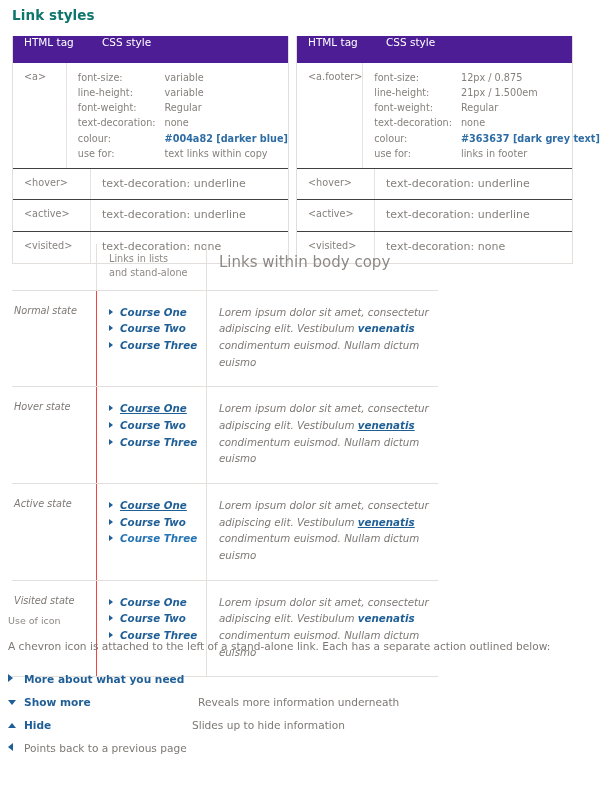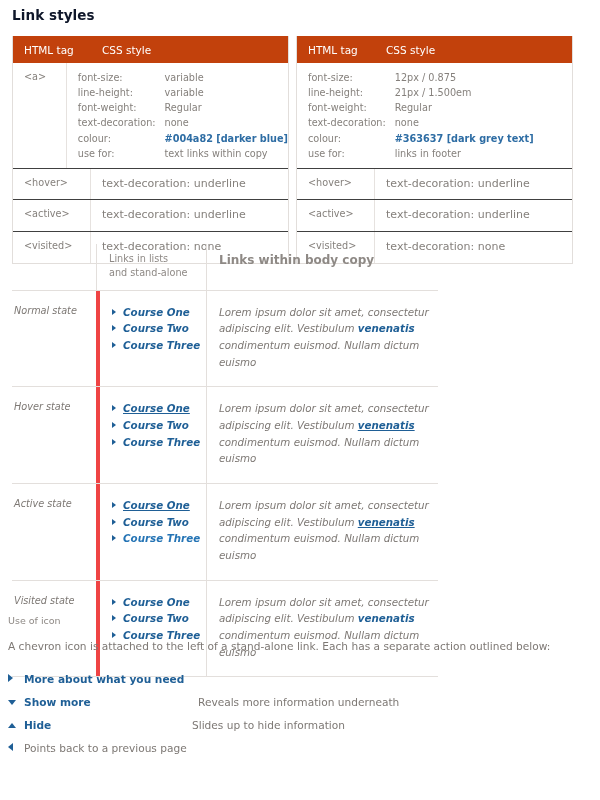--- a/index.html
+++ b/index.html
@@ -16,41 +16,40 @@
     overflow: hidden;
   }
 
   
   .page-title {
     position: absolute;
     left: 12px;
     top: 7px;
     font-size: 13.5px;
     font-weight: 700;
-    color: #0f172a;
+    color: #0f766e;
     letter-spacing: 0.1px;
   }
 
   
   .spec-table {
     position: absolute;
     top: 36px;
     border: 1px solid #e2dedb;
     border-top: none;
     box-sizing: border-box;
     background: #fff;
   }
   .spec-table.left  { left: 12px;  width: 277px; }
   .spec-table.right { left: 296px; width: 277px; }
 
   .spec-head {
     display: flex;
-    background: #c2410c;
+    background: #4c1d95;
     height: 27px;
-    align-items: center;
   }
   .spec-head .th {
     font-size: 10.5px;
     color: #ffffff;
     font-weight: 400;
     padding-left: 11px;
     box-sizing: border-box;
   }
   .spec-head .th.c1 { width: 78px; }
   .spec-head .th.c2 { flex: 1; }
@@ -103,41 +102,41 @@
   .cell { box-sizing: border-box; }
   .cell.c-state {
     width: 84px;
     padding: 14px 6px 16px 2px;
     font-size: 9.7px;
     color: #7d7874;
   }
   .cell.c-links {
     width: 110px;
     padding: 13px 6px 16px 12px;
-    border-left: 4px solid #ef4444;
+    border-left: 1px solid #ef4444;
   }
   .cell.c-body {
     flex: 1;
     padding: 13px 2px 16px 12px;
     border-left: 1px solid #e3dfdc;
     font-size: 10.3px;
     line-height: 1.62;
     color: #7d7874;
   }
   .st-head .cell.c-state { padding-top: 8px; }
   .st-head .cell.c-links,
   .st-head .cell.c-body {
     font-size: 9.7px;
     color: #8e8985;
     line-height: 1.42;
     padding-top: 8px;
     padding-bottom: 10px;
   }
   .st-head .cell.c-links { border-left: 1px solid #e3dfdc; }
-  .st-head .cell.c-body { border-left: 1px solid #e3dfdc; font-size: 12px; font-weight: bold; }
+  .st-head .cell.c-body { border-left: 1px solid #e3dfdc; font-size: 15px; }
 
   .linklist { list-style: none; margin: 0; padding: 0; }
   .linklist li {
     font-size: 10.3px;
     line-height: 1.62;
     color: #1f5f96;
     font-weight: 700;
     white-space: nowrap;
     position: relative;
     padding-left: 11px;
@@ -282,20 +281,21 @@
           <div class="simple-line">text-decoration: none</div>
         </div>
       </div>
     </div>
     <div class="spec-table right">
       <div class="spec-head">
         <div class="th c1">HTML tag</div>
         <div class="th c2">CSS style</div>
       </div>
       <div class="spec-row first">
+        <div class="td c1">&lt;a.footer&gt;</div>
         <div class="td c2">
           <div class="proplist">
             <div class="proprow">
               <div class="propname">font-size:</div>
               <div class="propval">12px / 0.875</div>
             </div>
             <div class="proprow">
               <div class="propname">line-height:</div>
               <div class="propval">21px / 1.500em</div>
             </div>

